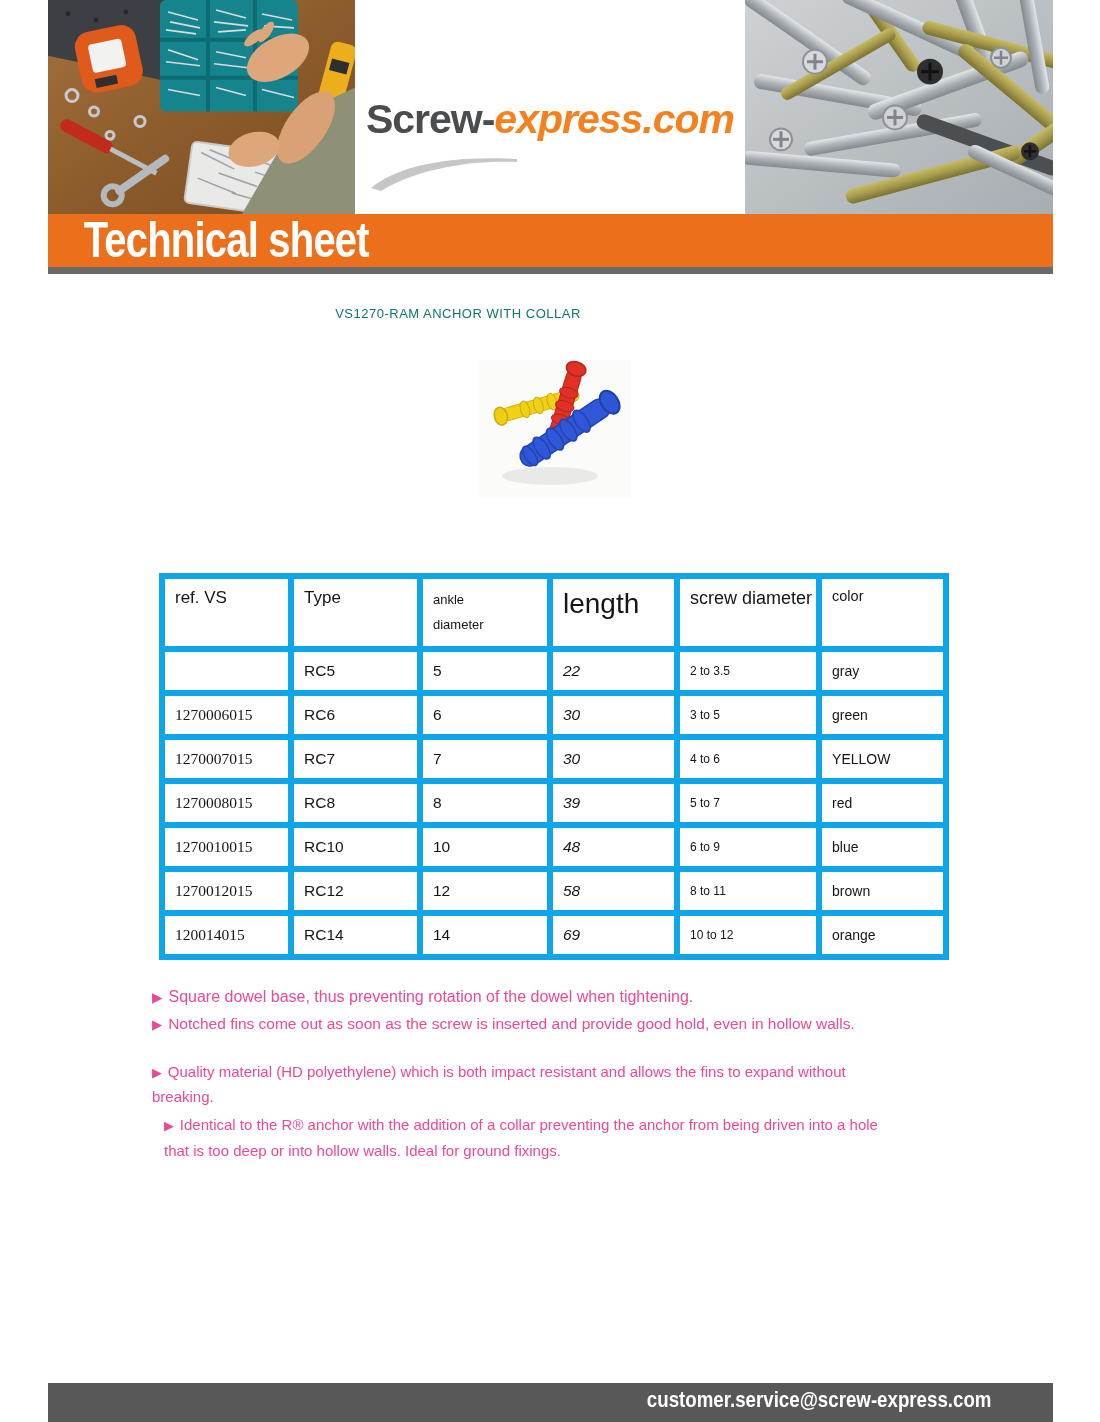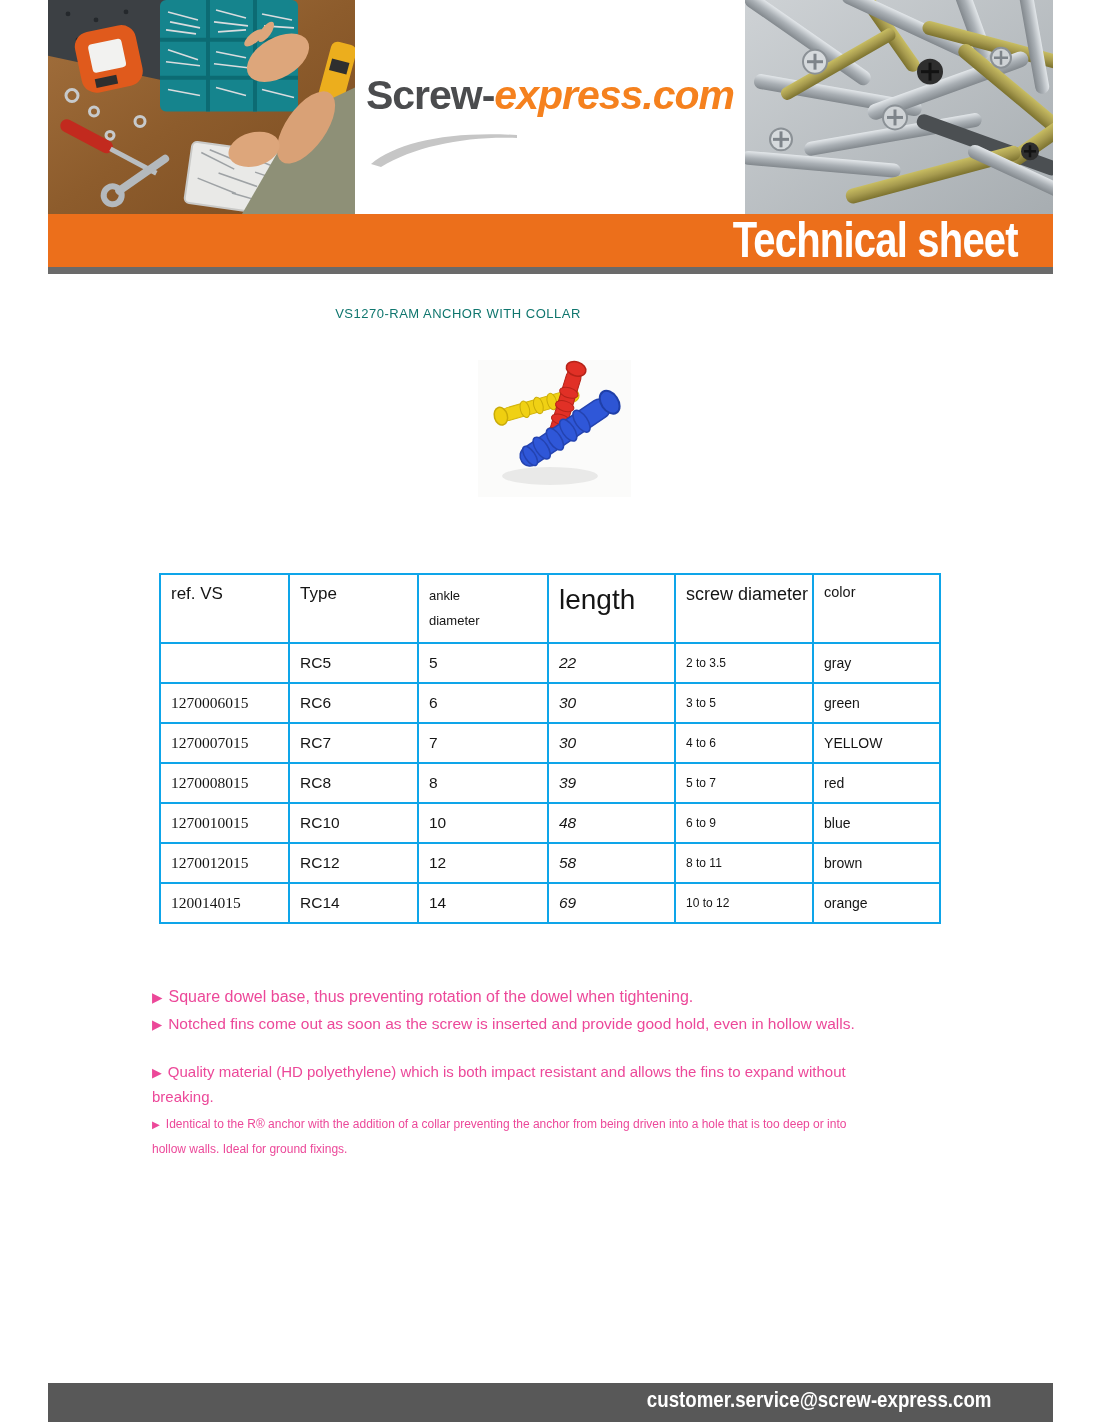--- a/index.html
+++ b/index.html
@@ -6,62 +6,62 @@
   .page{position:relative;width:1100px;height:1422px;background:#ffffff;overflow:hidden;
         font-family:"Liberation Sans","DejaVu Sans",sans-serif;color:#151515;}
 
   
   .header-strip{position:absolute;left:48px;top:0;width:1005px;height:214px;display:flex;}
   .photo{flex:none;height:214px;overflow:hidden;}
   .photo svg{display:block;width:100%;height:100%;}
   .photo-left{width:307px;}
   .photo-right{width:308px;}
   .logo-center{width:390px;background:#fff;display:flex;flex-direction:column;
-               align-items:center;justify-content:flex-start;padding-top:72px;box-sizing:border-box;}
+               align-items:center;justify-content:center;padding-top:72px;box-sizing:border-box;}
   .logo-line{white-space:nowrap;font-size:41px;font-weight:700;letter-spacing:-1px;}
   .logo-gray{color:#4b4c4e;}
   .logo-orange{color:#f5811e;font-style:italic;}
   .swoosh{margin-top:8px;align-self:flex-start;margin-left:14px;}
 
   
   .orange-banner{position:absolute;left:48px;top:214px;width:1005px;height:53px;
-                 background:#ec6f1b;text-align:right;overflow:hidden;text-decoration:underline;}
+                 background:#ec6f1b;text-align:left;overflow:hidden;text-decoration:underline;}
   .orange-banner span{display:inline-block;line-height:52px;font-size:50px;font-weight:700;
                       color:#ffffff;transform:scaleX(0.8);letter-spacing:-1px;}
   .gray-divider{position:absolute;left:48px;top:267px;width:1005px;height:7px;background:#6a6a6a;}
 
   
   .product-title{position:absolute;left:0;top:306px;width:916px;text-align:center;
                  font-size:13px;letter-spacing:0.5px;color:#0f766e;font-weight:400;}
 
   
   .product-figure{position:absolute;left:478px;top:360px;width:153px;height:137px;}
   .product-figure svg{display:block;}
 
   
   .spec-table{position:absolute;left:159px;top:573px;border-collapse:collapse;table-layout:fixed;
               background:#fff;}
-  .spec-table th,.spec-table td{border:2px solid #0ea5e9;padding:0 4px 0 10px;text-align:left;
+  .spec-table th,.spec-table td{border:6px solid #0ea5e9;padding:0 4px 0 10px;text-align:left;
               overflow:hidden;white-space:nowrap;}
   .spec-table thead th{height:58px;vertical-align:top;padding-top:9px;font-weight:400;}
   .spec-table tbody td{height:38px;vertical-align:middle;}
   .h0{font-size:17px;} .h1{font-size:17px;} .h2{font-size:13px;}
   .h3{font-size:28px;padding-left:12px;} .h4{font-size:18px;} .h5{font-size:14.5px;}
   .wrapnarrow{display:inline-block;max-width:66px;white-space:normal;line-height:1.9;}
   .c0{font-size:15.5px;font-family:Liberation Serif, serif;} .c1{font-size:15.5px;} .c2{font-size:15.5px;}
   .c3{font-size:15.5px;font-style:italic;} .c4{font-size:12px;padding-left:14px;} .c5{font-size:14px;}
 
   
   .features{position:absolute;left:152px;top:984px;width:800px;color:#ec4899;}
   .feature{margin:0;}
   .feature .bullet{margin-right:6px;font-size:0.85em;}
   .f0{font-size:16px;line-height:26px;}
   .f1{font-size:15.5px;line-height:26px;}
   .f2{font-size:15px;line-height:24px;margin-top:22px;width:712px;}
-  .f3{font-size:12px;line-height:25px;margin-top:3px;width:722px;}
+  .f3{font-size:15px;line-height:25px;margin-top:3px;width:722px;margin-left:12px;}
 
   
   .footer-bar{position:absolute;left:48px;top:1383px;width:1005px;height:44px;background:#585858;
               box-sizing:border-box;text-align:right;padding-right:62px;}
   .footer-bar span{display:inline-block;line-height:34px;color:#ffffff;font-weight:700;
                    font-size:22px;transform:scaleX(0.85);transform-origin:right center;}
 </style>
 </head>
 <body>
 

